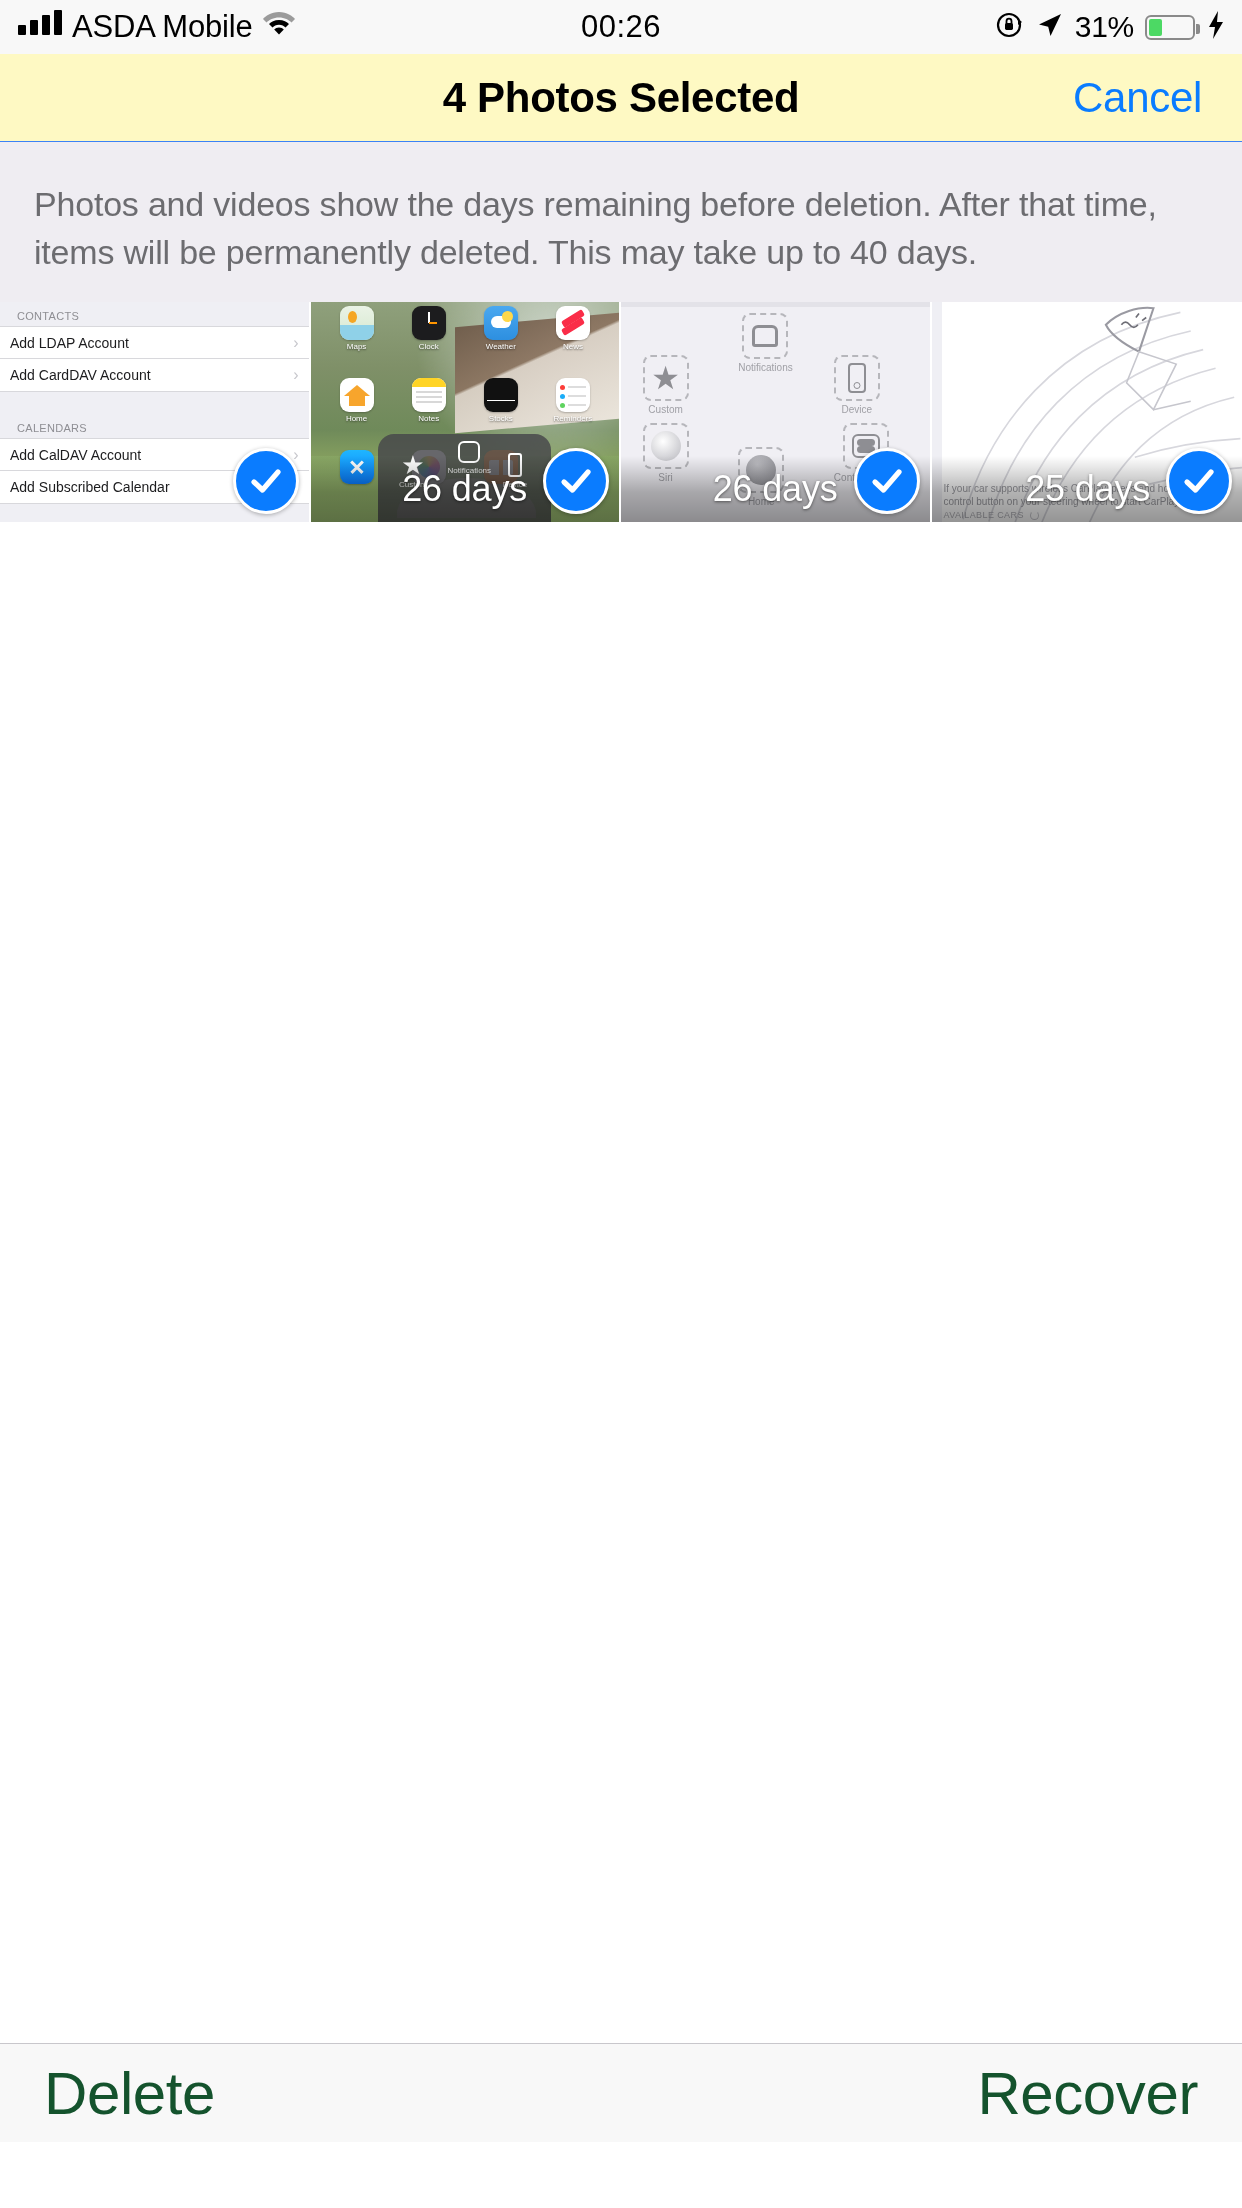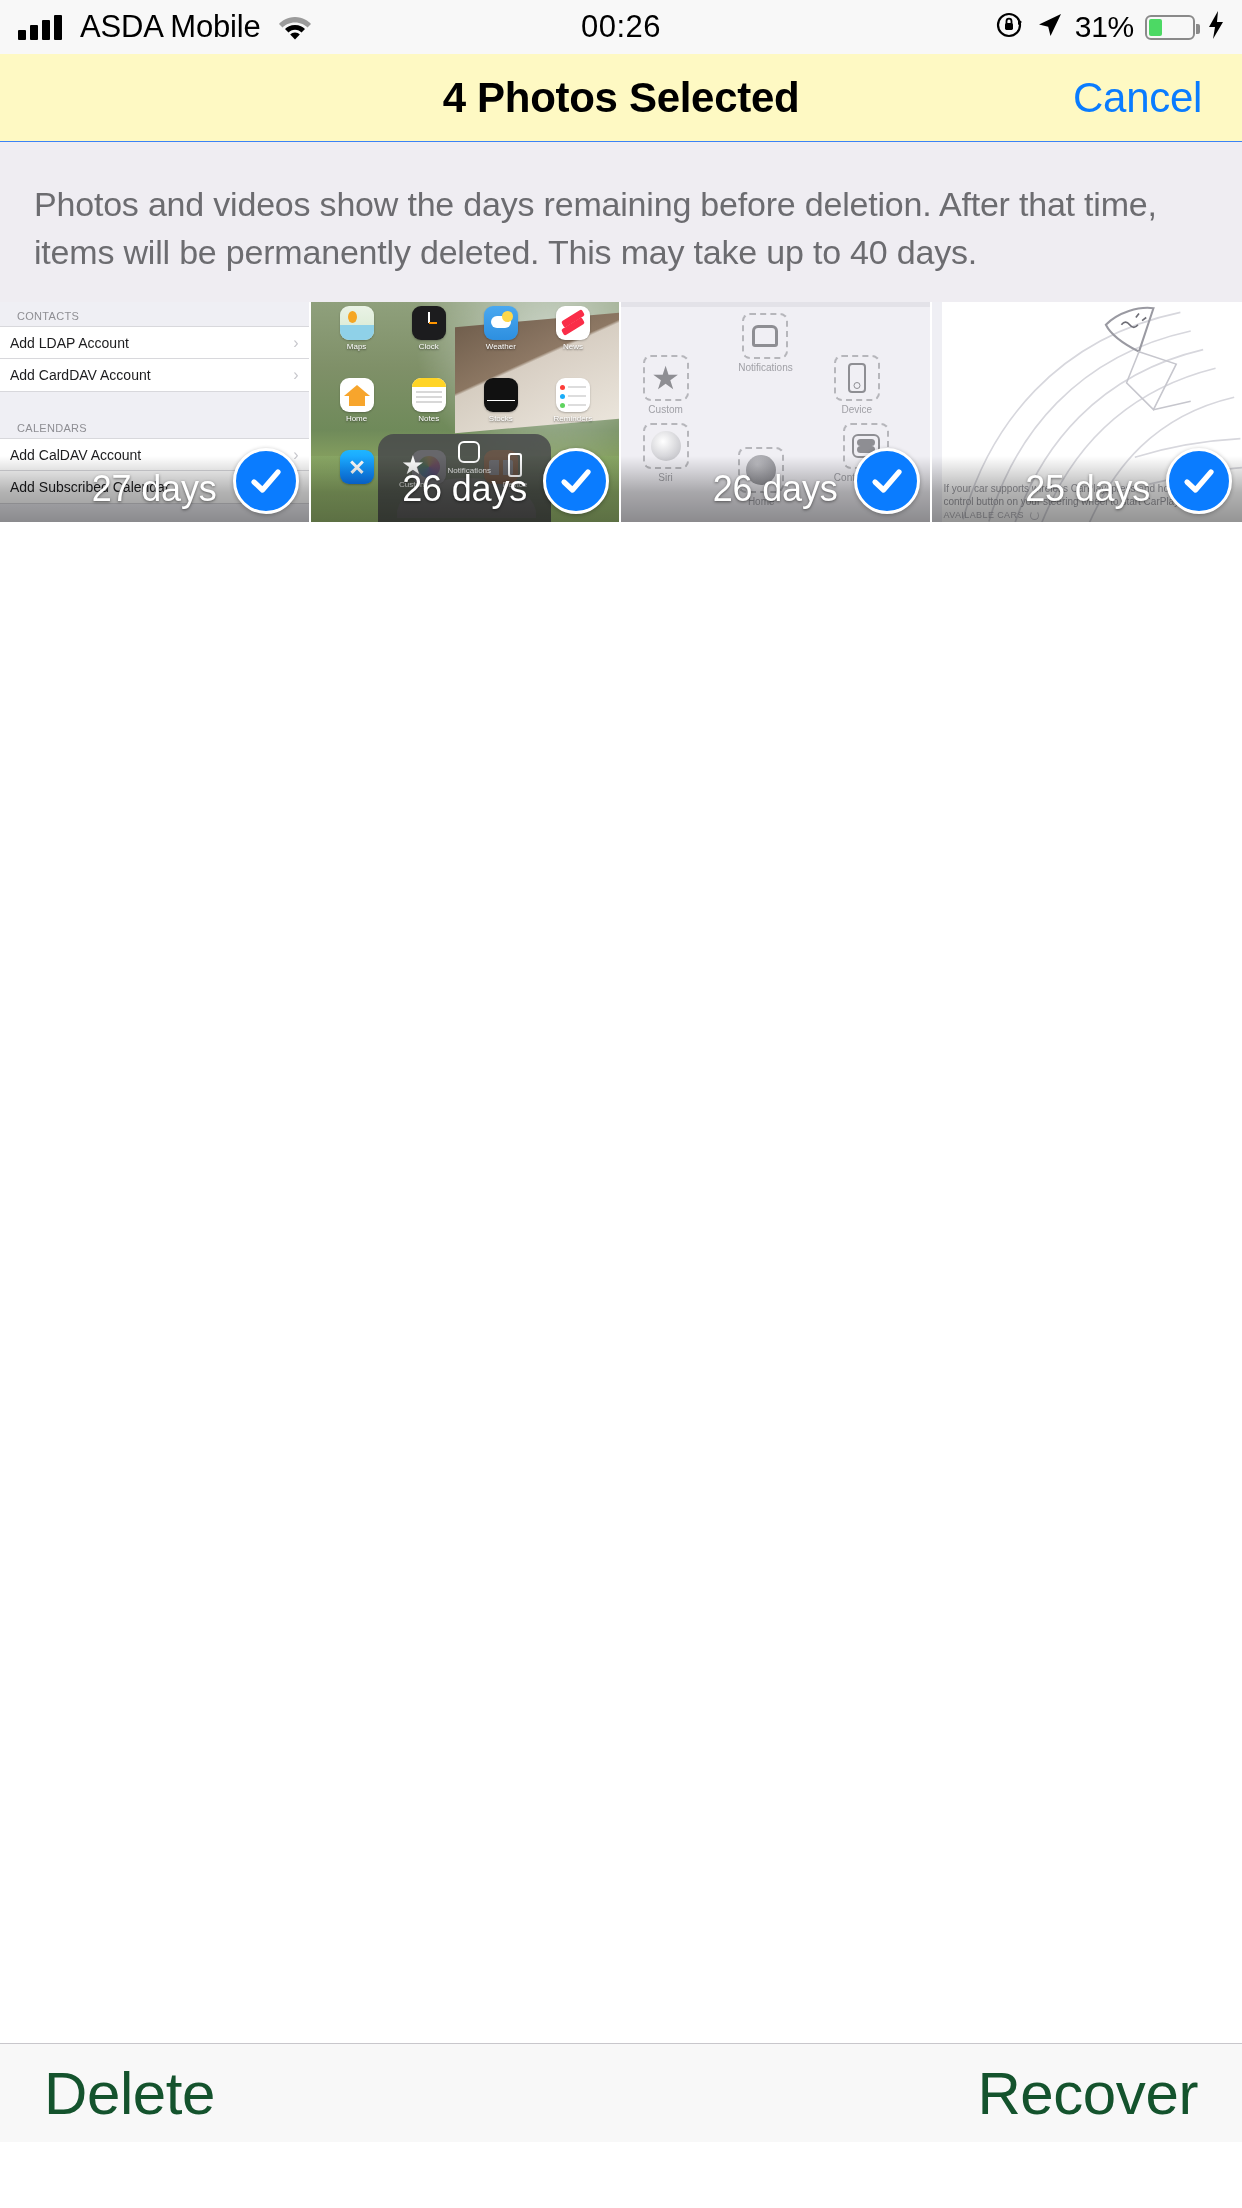--- a/index.html
+++ b/index.html
@@ -10,21 +10,21 @@
     -webkit-font-smoothing:antialiased;
     overflow:hidden;
   }
 
   
   .status-bar{
     position:relative; width:1242px; height:54px;
     background:#f8f8f8;
     display:flex; align-items:center;
   }
-  .sb-left{ position:absolute; left:18px; display:flex; align-items:center; gap:18px; }
+  .sb-left{ position:absolute; left:18px; display:flex; align-items:flex-start; gap:10px; }
   .signal{ display:flex; align-items:flex-end; gap:4px; height:26px; }
   .signal i{ display:block; width:8px; background:#000; border-radius:1px; }
   .signal i:nth-child(1){ height:10px; }
   .signal i:nth-child(2){ height:15px; }
   .signal i:nth-child(3){ height:20px; }
   .signal i:nth-child(4){ height:25px; }
   .carrier{ font-size:31px; color:#000; letter-spacing:-0.2px; }
   .wifi{ width:34px; height:26px; display:block; }
 
   .sb-center{
@@ -327,23 +327,20 @@
       <div class="sec-head">CALENDARS</div>
       <div class="row">
         <span>Add CalDAV Account</span>
         <span class="chev">›</span>
       </div>
       <div class="row">
         <span>Add Subscribed Calendar</span>
         <span class="chev">›</span>
       </div>
     </div>
-    <div class="days-strip">
-      <span class="days-label">27 days</span>
-    </div>
     <div class="check-badge">
       <svg viewBox="0 0 40 40">
           <path d="M8 21 L16.5 29 L32 11" fill="none" stroke="#fff" stroke-width="5.2" stroke-linecap="round" stroke-linejoin="round"></path>
         </svg>
     </div>
   </div>
 
   <div class="photo-cell">
     <div class="shot t2">
       <div class="house"></div>

